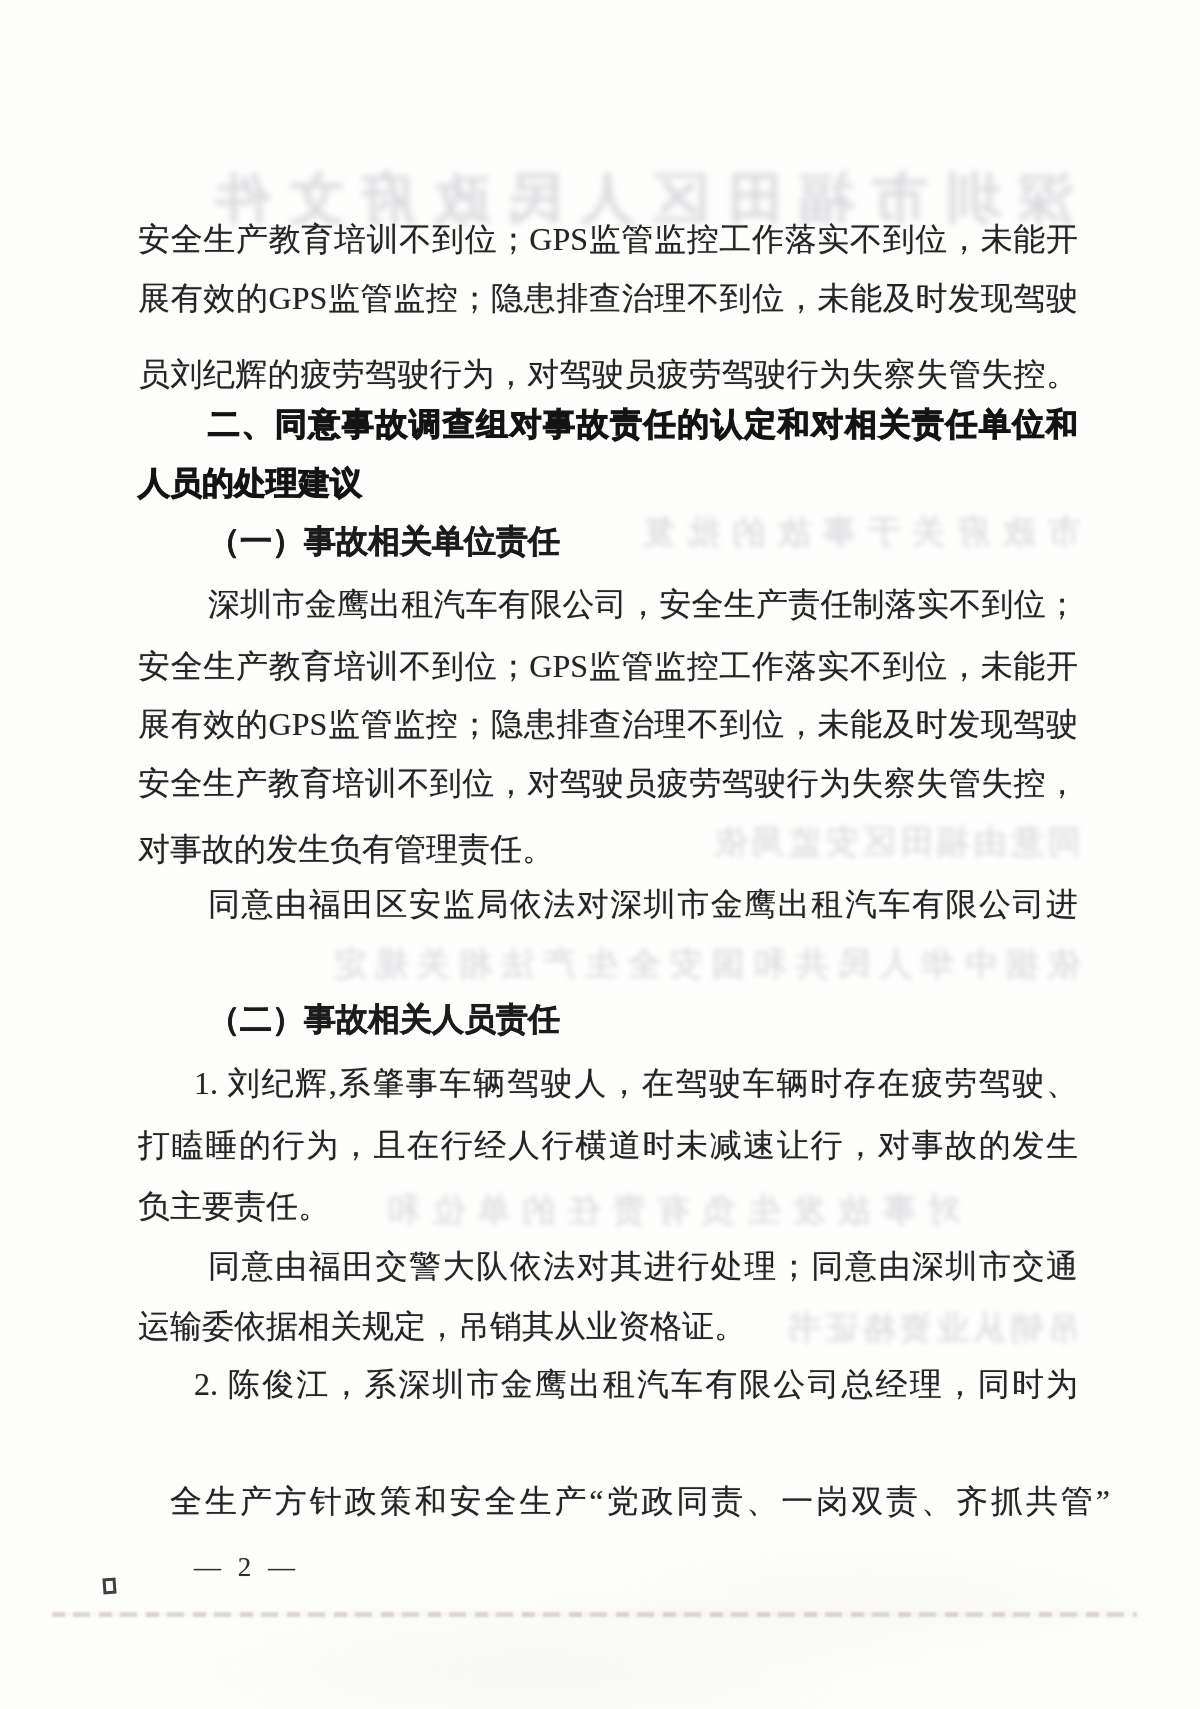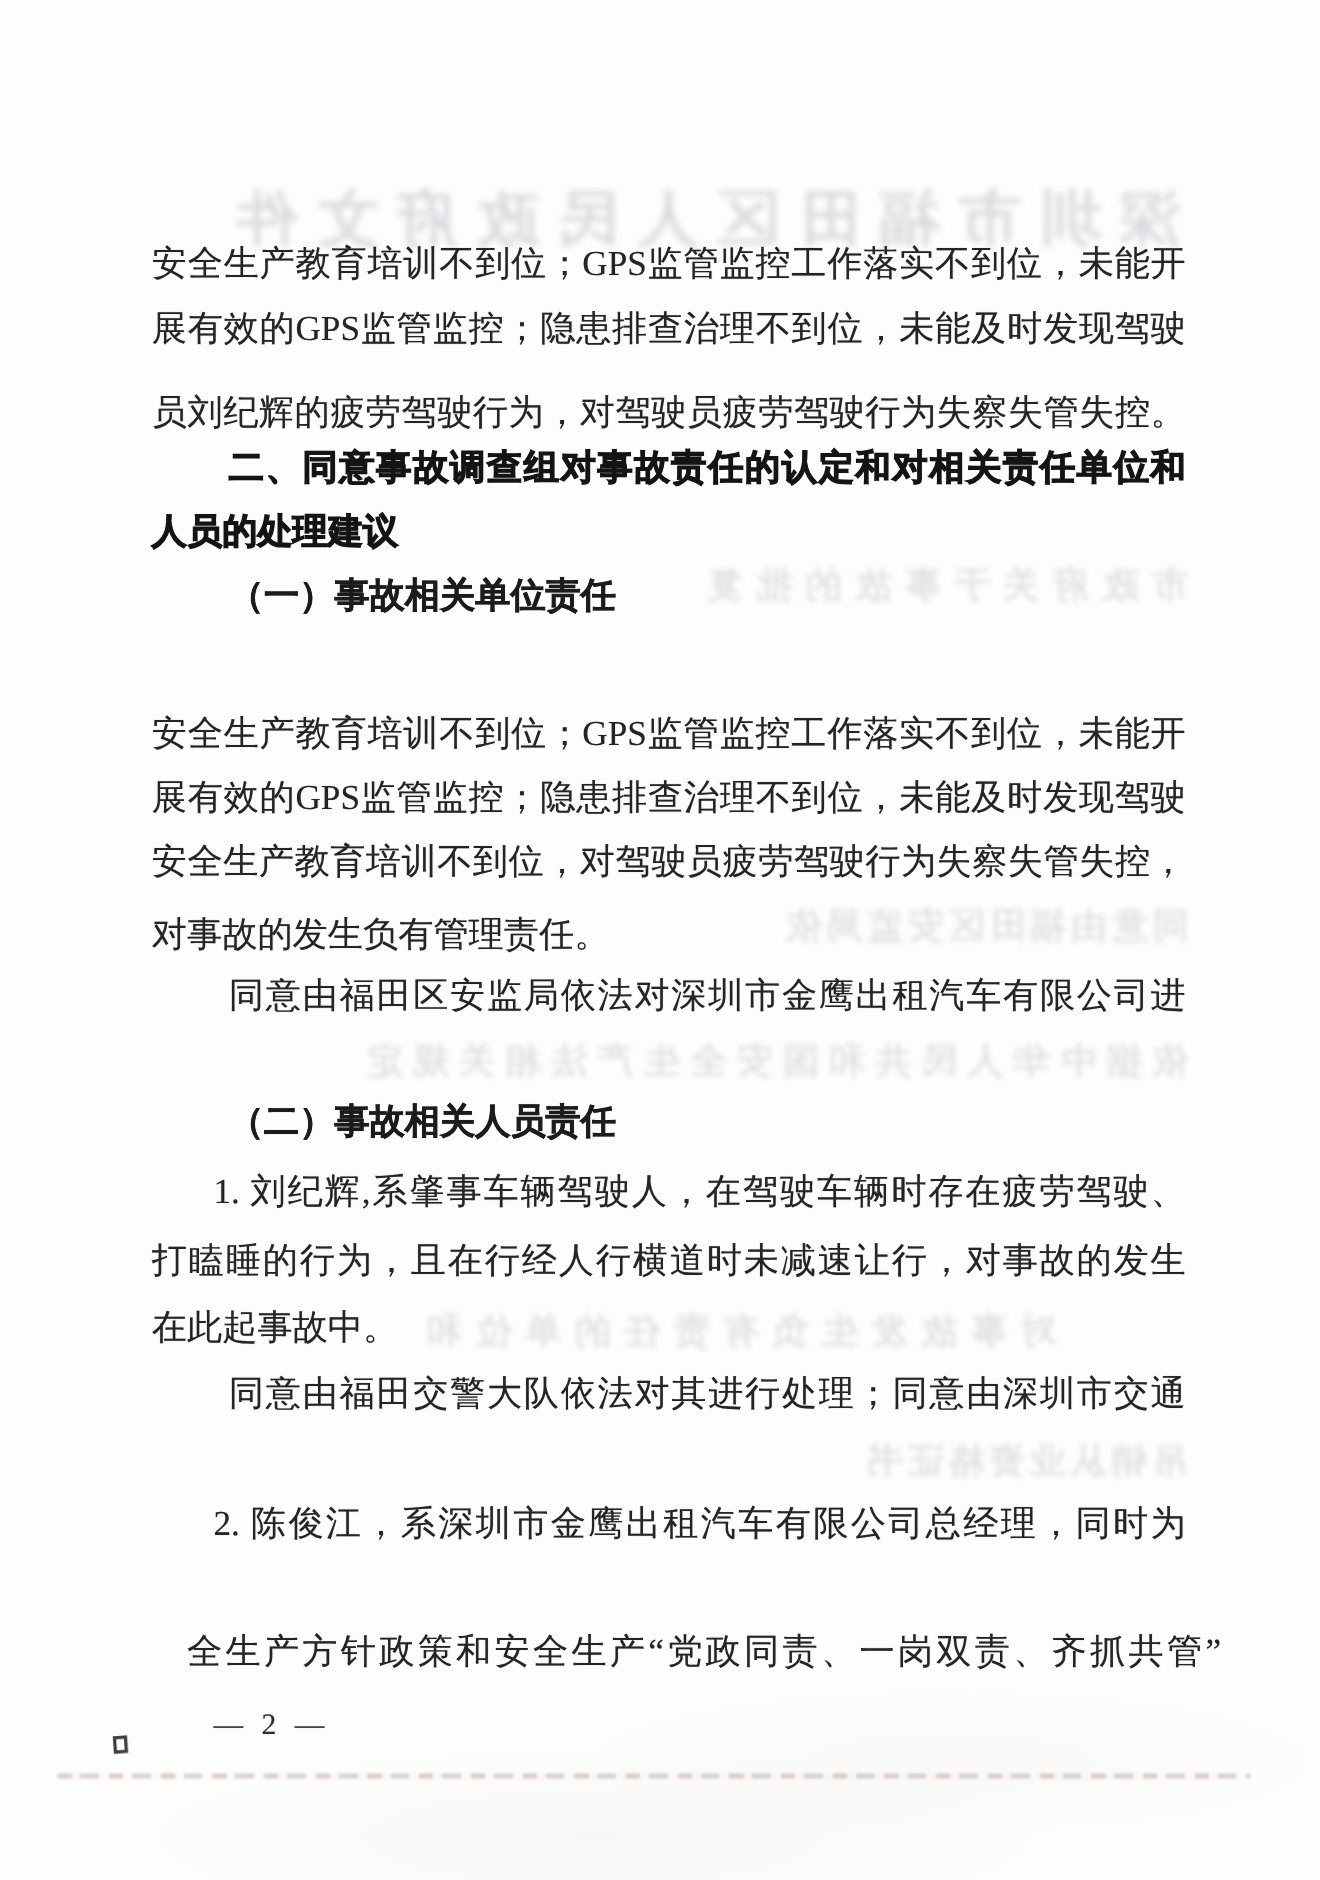--- a/index.html
+++ b/index.html
@@ -121,30 +121,32 @@
   <div class="bleed bleed-small" style="left:300px; top:932px; width:780px; letter-spacing:9px;">依据中华人民共和国安全生产法相关规定</div>
   <div class="bleed bleed-small" style="left:360px; top:1178px; width:600px; letter-spacing:12px;">对事故发生负有责任的单位和</div>
   <div class="bleed bleed-small" style="left:780px; top:1296px; width:300px; letter-spacing:4px;">吊销从业资格证书</div>
 
   <div class="line fill" style="top:206px;">安全生产教育培训不到位；GPS监管监控工作落实不到位，未能开</div>
   <div class="line fill" style="top:265px;">展有效的GPS监管监控；隐患排查治理不到位，未能及时发现驾驶</div>
   <div class="line fill" style="top:324px;margin-top:17px;">员刘纪辉的疲劳驾驶行为，对驾驶员疲劳驾驶行为失察失管失控。</div>
   <div class="line hei fill ind2" style="top:391px;">二、同意事故调查组对事故责任的认定和对相关责任单位和</div>
   <div class="line hei" style="top:450px;">人员的处理建议</div>
   <div class="line kai ind2" style="top:508px;">（一）事故相关单位责任</div>
+  <div class="line fill ind2" style="top:571px;">深圳市金鹰出租汽车有限公司，安全生产责任制落实不到位；</div>
   <div class="line fill" style="top:633px;">安全生产教育培训不到位；GPS监管监控工作落实不到位，未能开</div>
   <div class="line fill" style="top:691px;">展有效的GPS监管监控；隐患排查治理不到位，未能及时发现驾驶</div>
   <div class="line fill" style="top:750px;">安全生产教育培训不到位，对驾驶员疲劳驾驶行为失察失管失控，</div>
   <div class="line" style="top:816px;">对事故的发生负有管理责任。</div>
   <div class="line fill ind2" style="top:871px;">同意由福田区安监局依法对深圳市金鹰出租汽车有限公司进</div>
   <div class="line kai ind2" style="top:986px;">（二）事故相关人员责任</div>
   <div class="line fill indnum" style="top:1050px;">1. 刘纪辉,系肇事车辆驾驶人，在驾驶车辆时存在疲劳驾驶、</div>
   <div class="line fill" style="top:1112px;">打瞌睡的行为，且在行经人行横道时未减速让行，对事故的发生</div>
-  <div class="line" style="top:1173px;">在此起事故中。</div>
+  <div class="line" style="top:1173px;">负主要责任。</div>
   <div class="line fill ind2" style="top:1233px;">同意由福田交警大队依法对其进行处理；同意由深圳市交通</div>
+  <div class="line" style="top:1293px;">运输委依据相关规定，吊销其从业资格证。</div>
   <div class="line fill indnum" style="top:1351px;">2. 陈俊江，系深圳市金鹰出租汽车有限公司总经理，同时为</div>
   <div class="line fill" style="top:1468px;margin-left:32px;">全生产方针政策和安全生产“党政同责、一岗双责、齐抓共管”</div>
 
   <div class="footer">— 2 —</div>
 
   <div class="scanmark"></div>
   <div class="scanline"></div>
 
 </div>
 

